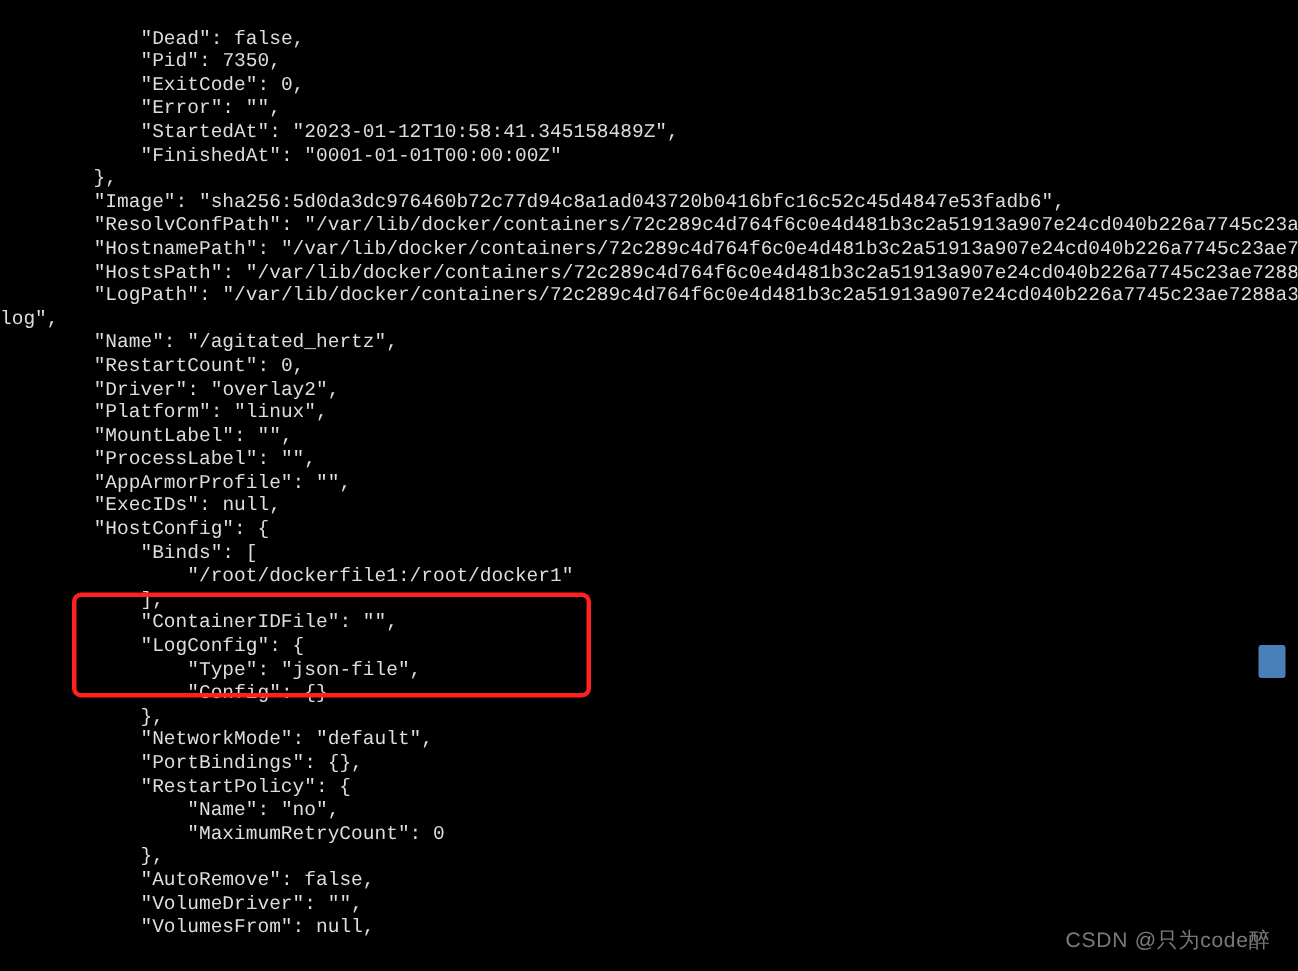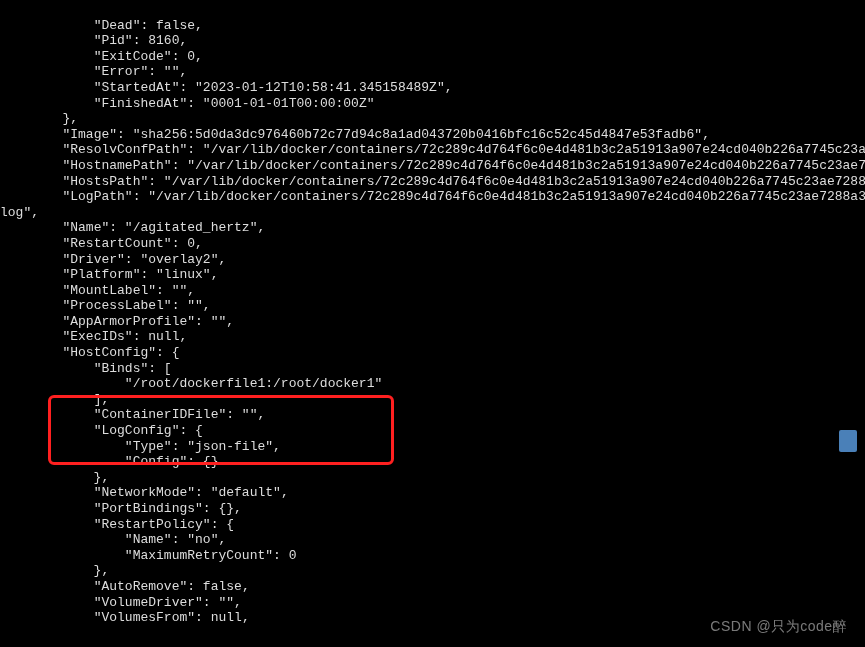--- a/index.html
+++ b/index.html
@@ -49,21 +49,21 @@
     }
     pre {
       font-family: inherit;
     }
   </style>
 </head>
 <body>
 
 <div class="terminal">
 <pre>            <span>"Dead"</span>: <span>false</span>,
-            <span>"Pid"</span>: <span>8160</span>,
+            <span>"Pid"</span>: <span>7350</span>,
             <span>"ExitCode"</span>: <span>0</span>,
             <span>"Error"</span>: <span>""</span>,
             <span>"StartedAt"</span>: <span>"2023-01-12T10:58:41.345158489Z"</span>,
             <span>"FinishedAt"</span>: <span>"0001-01-01T00:00:00Z"</span>
         },
         <span>"Image"</span>: <span>"sha256:5d0da3dc976460b72c77d94c8a1ad043720b0416bfc16c52c45d4847e53fadb6"</span>,
         <span>"ResolvConfPath"</span>: <span>"/var/lib/docker/containers/72c289c4d764f6c0e4d481b3c2a51913a907e24cd040b226a7745c23ae</span>
         <span>"HostnamePath"</span>: <span>"/var/lib/docker/containers/72c289c4d764f6c0e4d481b3c2a51913a907e24cd040b226a7745c23ae72</span>
         <span>"HostsPath"</span>: <span>"/var/lib/docker/containers/72c289c4d764f6c0e4d481b3c2a51913a907e24cd040b226a7745c23ae7288a</span>
         <span>"LogPath"</span>: <span>"/var/lib/docker/containers/72c289c4d764f6c0e4d481b3c2a51913a907e24cd040b226a7745c23ae7288a3/</span>

